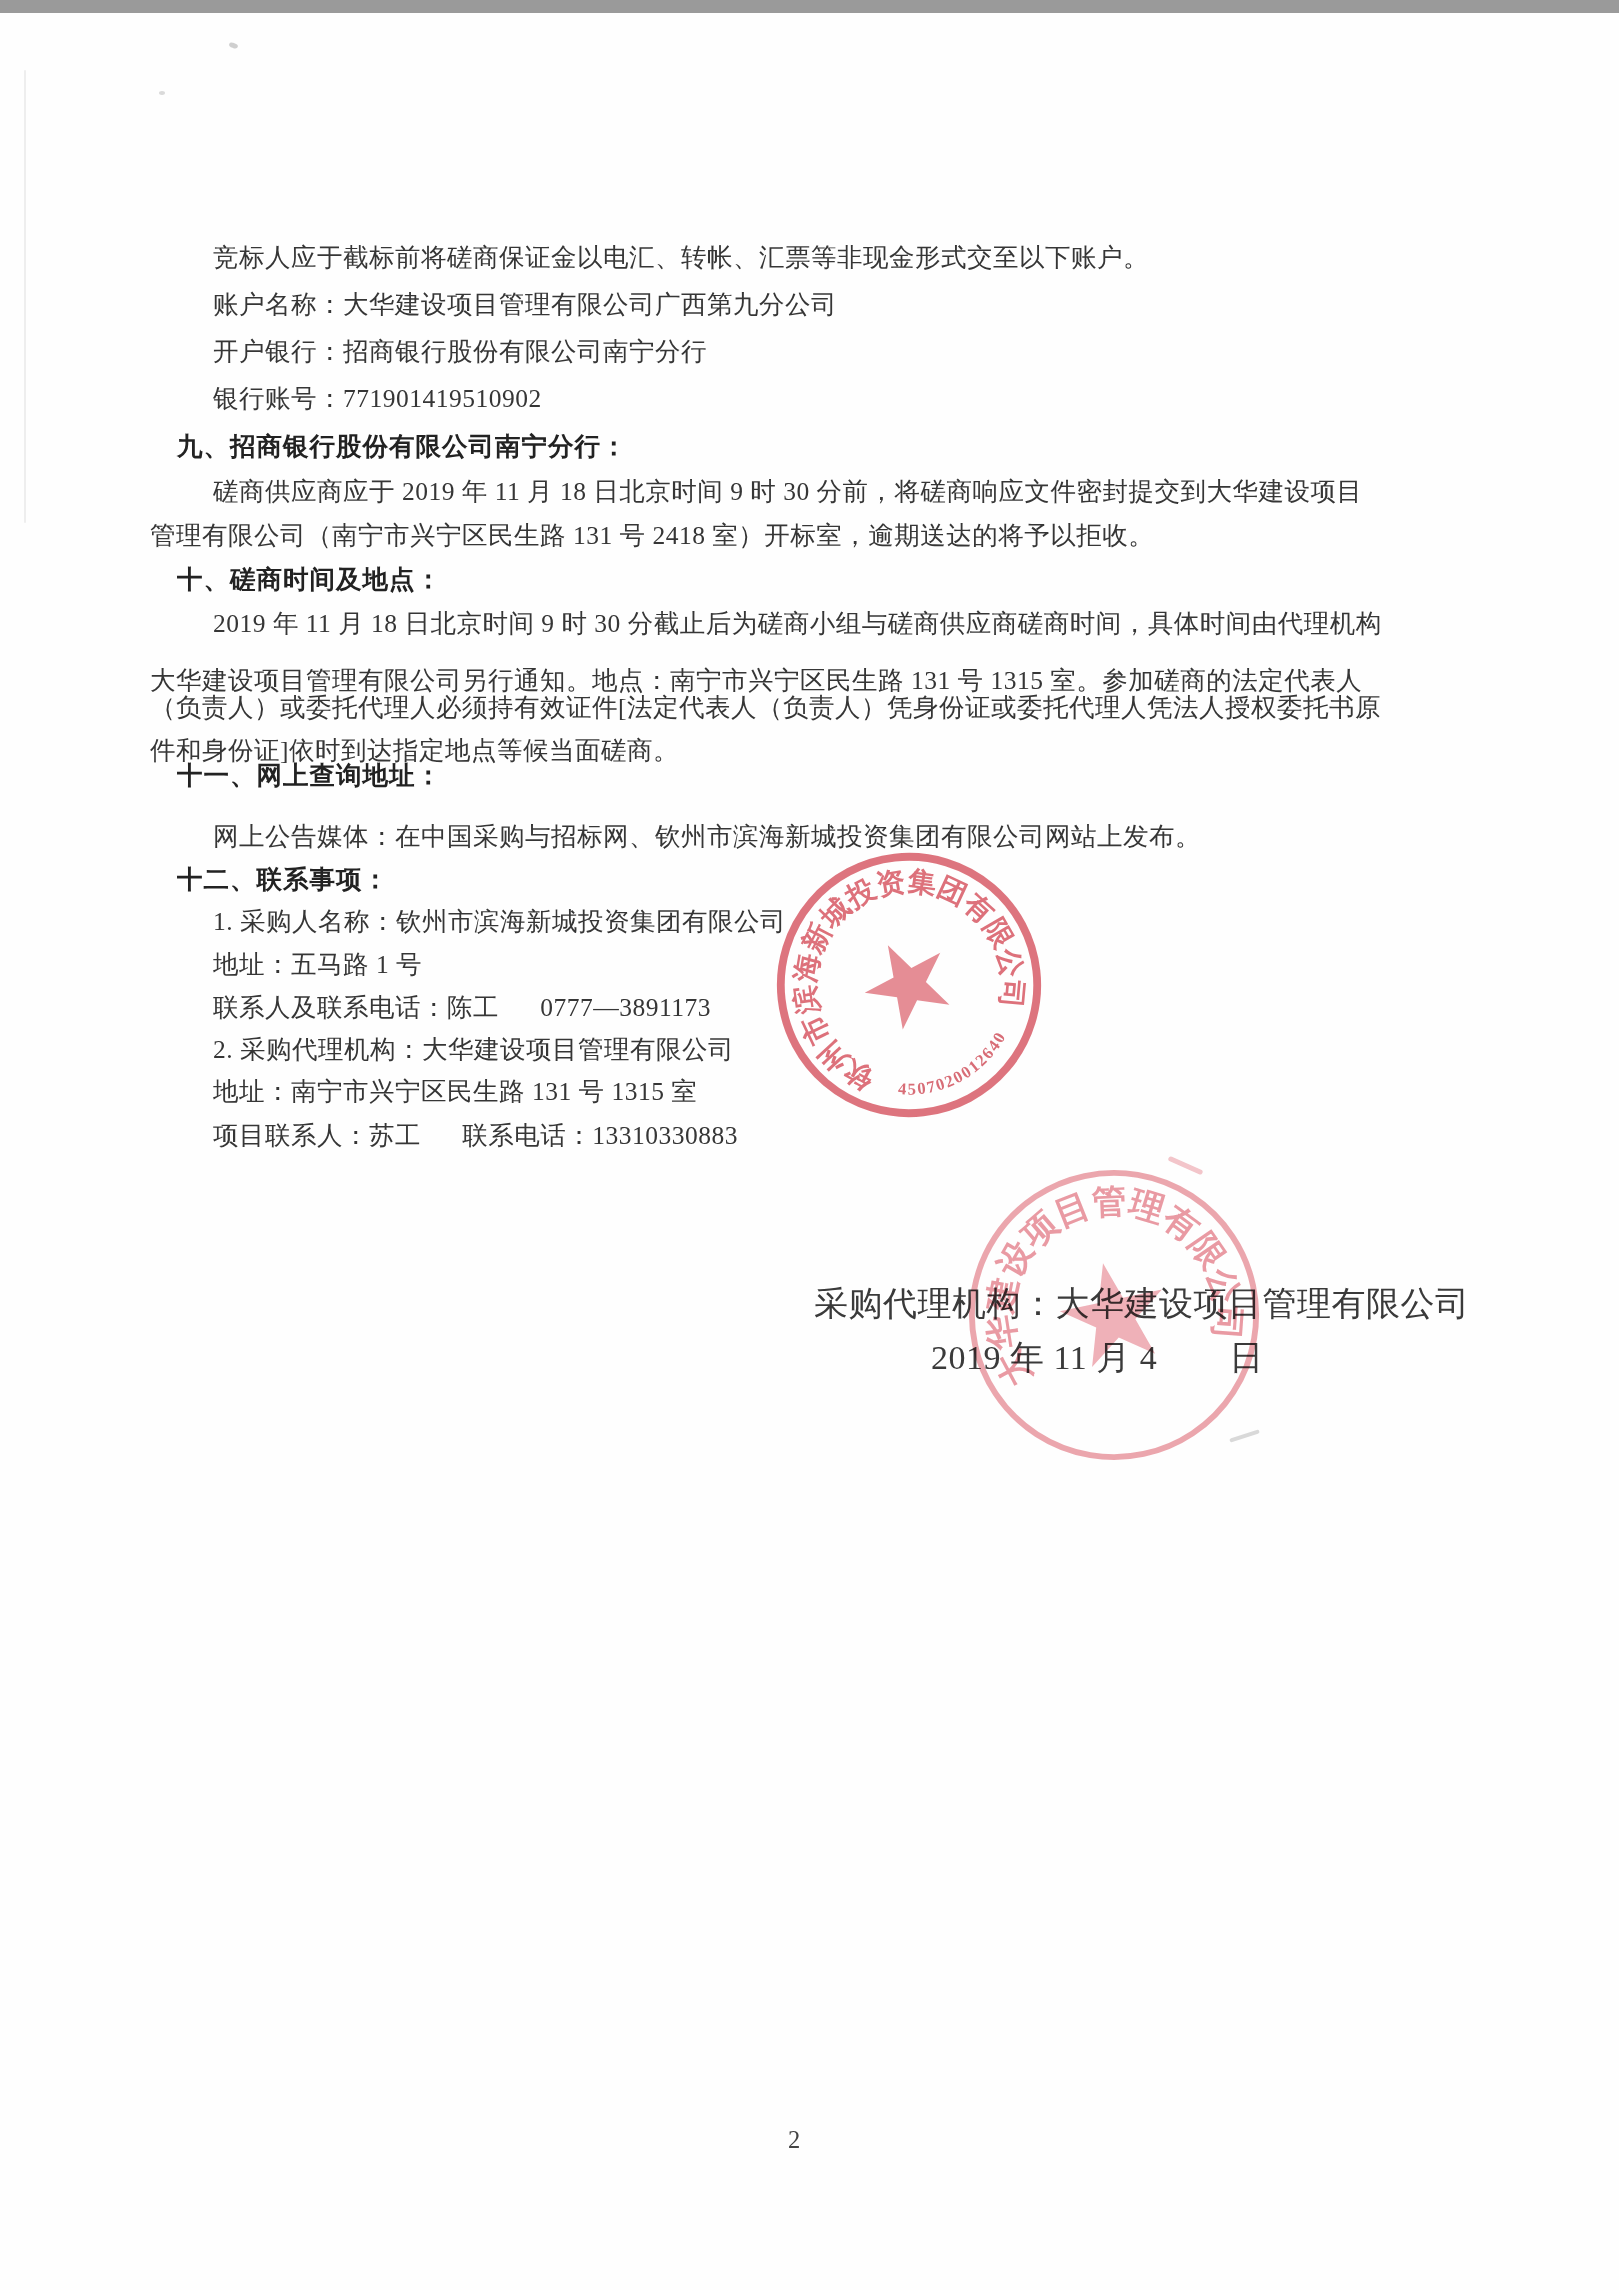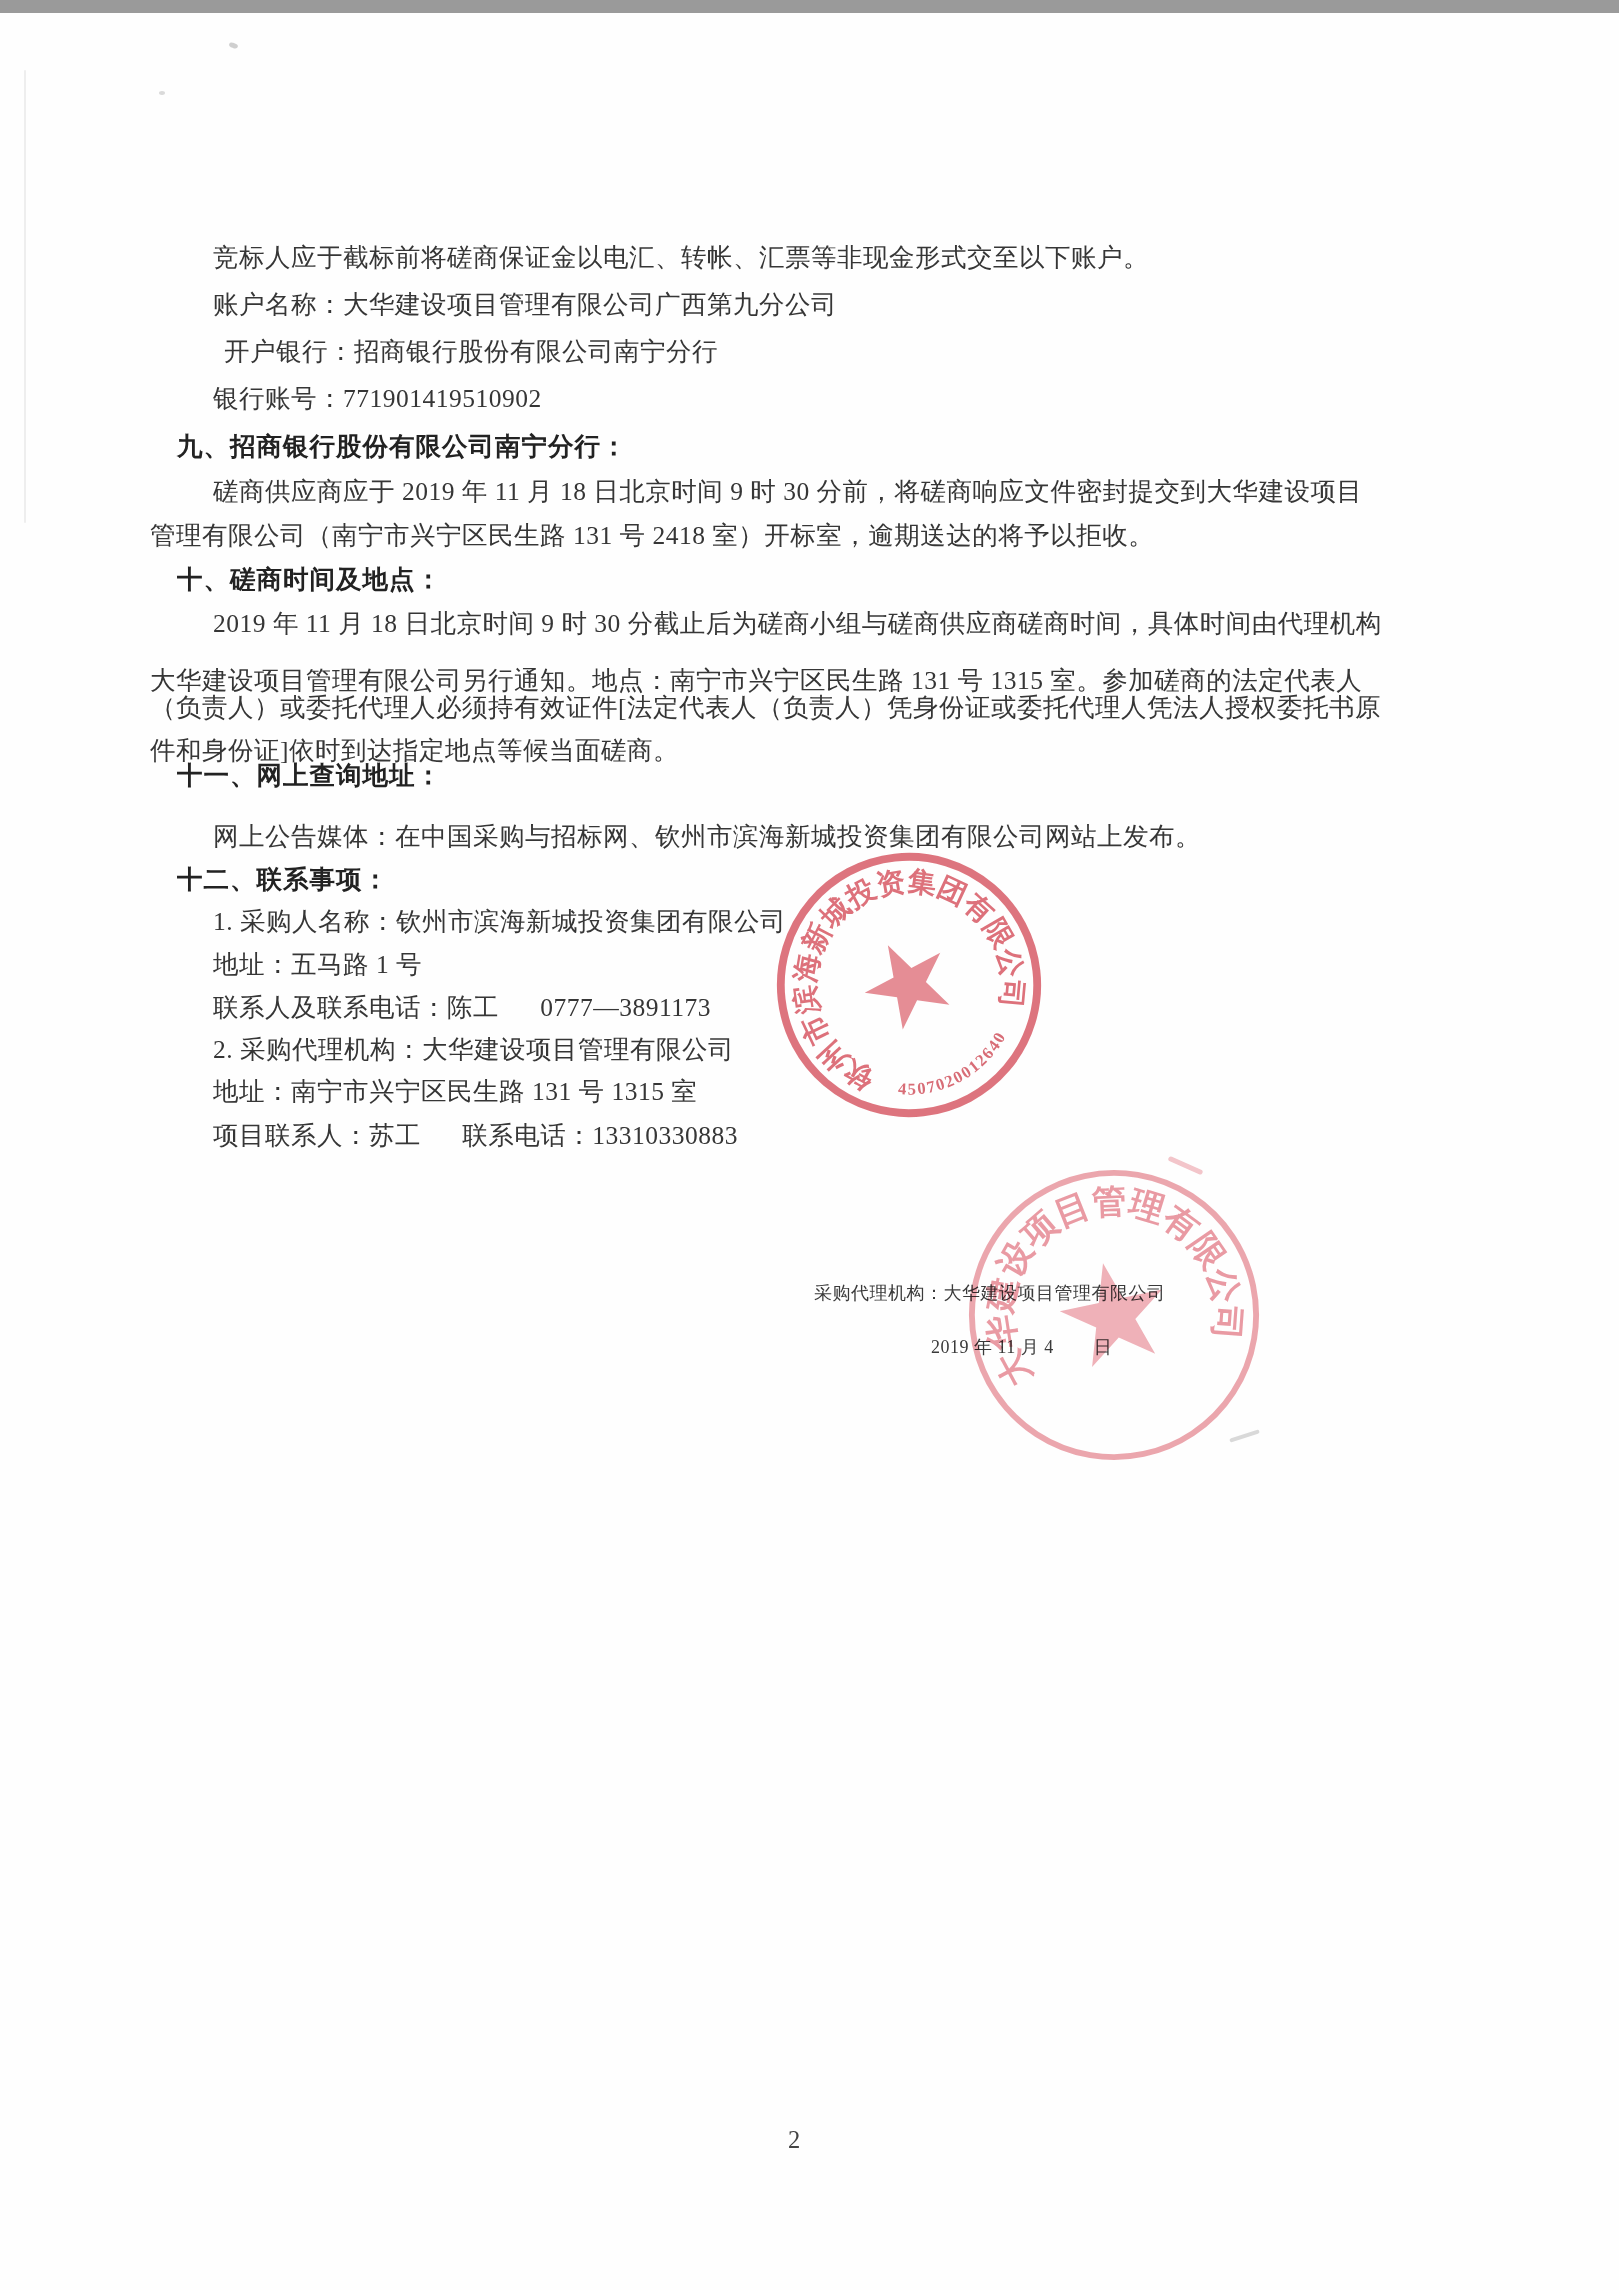--- a/index.html
+++ b/index.html
@@ -19,21 +19,21 @@
     white-space:pre;
     letter-spacing:0.5px;
   }
   .bodytext .heading{
     font-weight:bold;
     color:#222;
     letter-spacing:1px;
   }
   .sig-line{
     position:absolute;
-    font-size:18px;
+    font-size:34px;
     color:#3a3a3a;
     white-space:pre;
     letter-spacing:0.5px;
     z-index:1;
   }
   .page-number{
     position:absolute;
     left:788px;top:2113px;
     font-size:24.5px;color:#444;
     z-index:1;
@@ -70,21 +70,21 @@
 
   <div class="streak"></div>
   <div class="speck1"></div>
   <div class="speck2"></div>
   <div class="pinkdash"></div>
   <div class="graydash"></div>
 
   <div class="bodytext">
     <div class="line" style="left:213px;top:229px">竞标人应于截标前将磋商保证金以电汇、转帐、汇票等非现金形式交至以下账户。</div>
     <div class="line" style="left:213px;top:276px">账户名称：大华建设项目管理有限公司广西第九分公司</div>
-    <div class="line" style="left:224px;top:323px">开户银行：招商银行股份有限公司南宁分行</div>
+    <div class="line" style="left:213px;top:323px">开户银行：招商银行股份有限公司南宁分行</div>
     <div class="line" style="left:213px;top:370px">银行账号：771901419510902</div>
     <div class="line heading" style="left:177px;top:418px">九、招商银行股份有限公司南宁分行：</div>
     <div class="line" style="left:213px;top:463px">磋商供应商应于 2019 年 11 月 18 日北京时间 9 时 30 分前，将磋商响应文件密封提交到大华建设项目</div>
     <div class="line" style="left:150px;top:507px">管理有限公司（南宁市兴宁区民生路 131 号 2418 室）开标室，逾期送达的将予以拒收。</div>
     <div class="line heading" style="left:177px;top:551px">十、磋商时间及地点：</div>
     <div class="line" style="left:213px;top:595px">2019 年 11 月 18 日北京时间 9 时 30 分截止后为磋商小组与磋商供应商磋商时间，具体时间由代理机构</div>
     <div class="line" style="left:150px;top:652px">大华建设项目管理有限公司另行通知。地点：南宁市兴宁区民生路 131 号 1315 室。参加磋商的法定代表人</div>
     <div class="line" style="left:150px;top:679px">（负责人）或委托代理人必须持有效证件[法定代表人（负责人）凭身份证或委托代理人凭法人授权委托书原</div>
     <div class="line" style="left:150px;top:722px">件和身份证]依时到达指定地点等候当面磋商。</div>
     <div class="line heading" style="left:177px;top:747px">十一、网上查询地址：</div>

